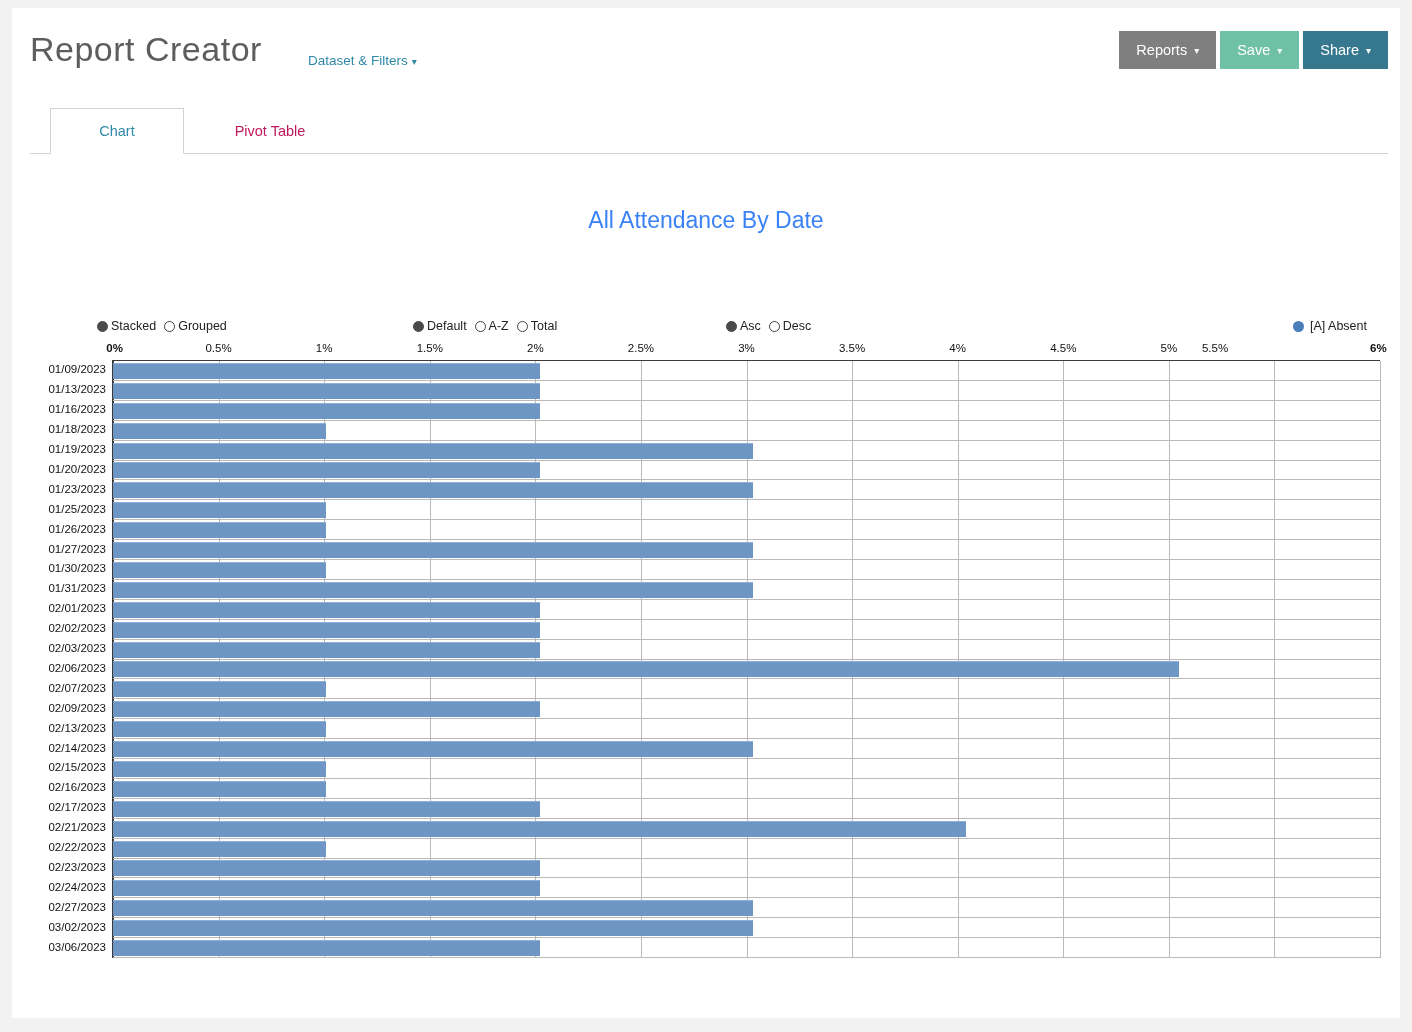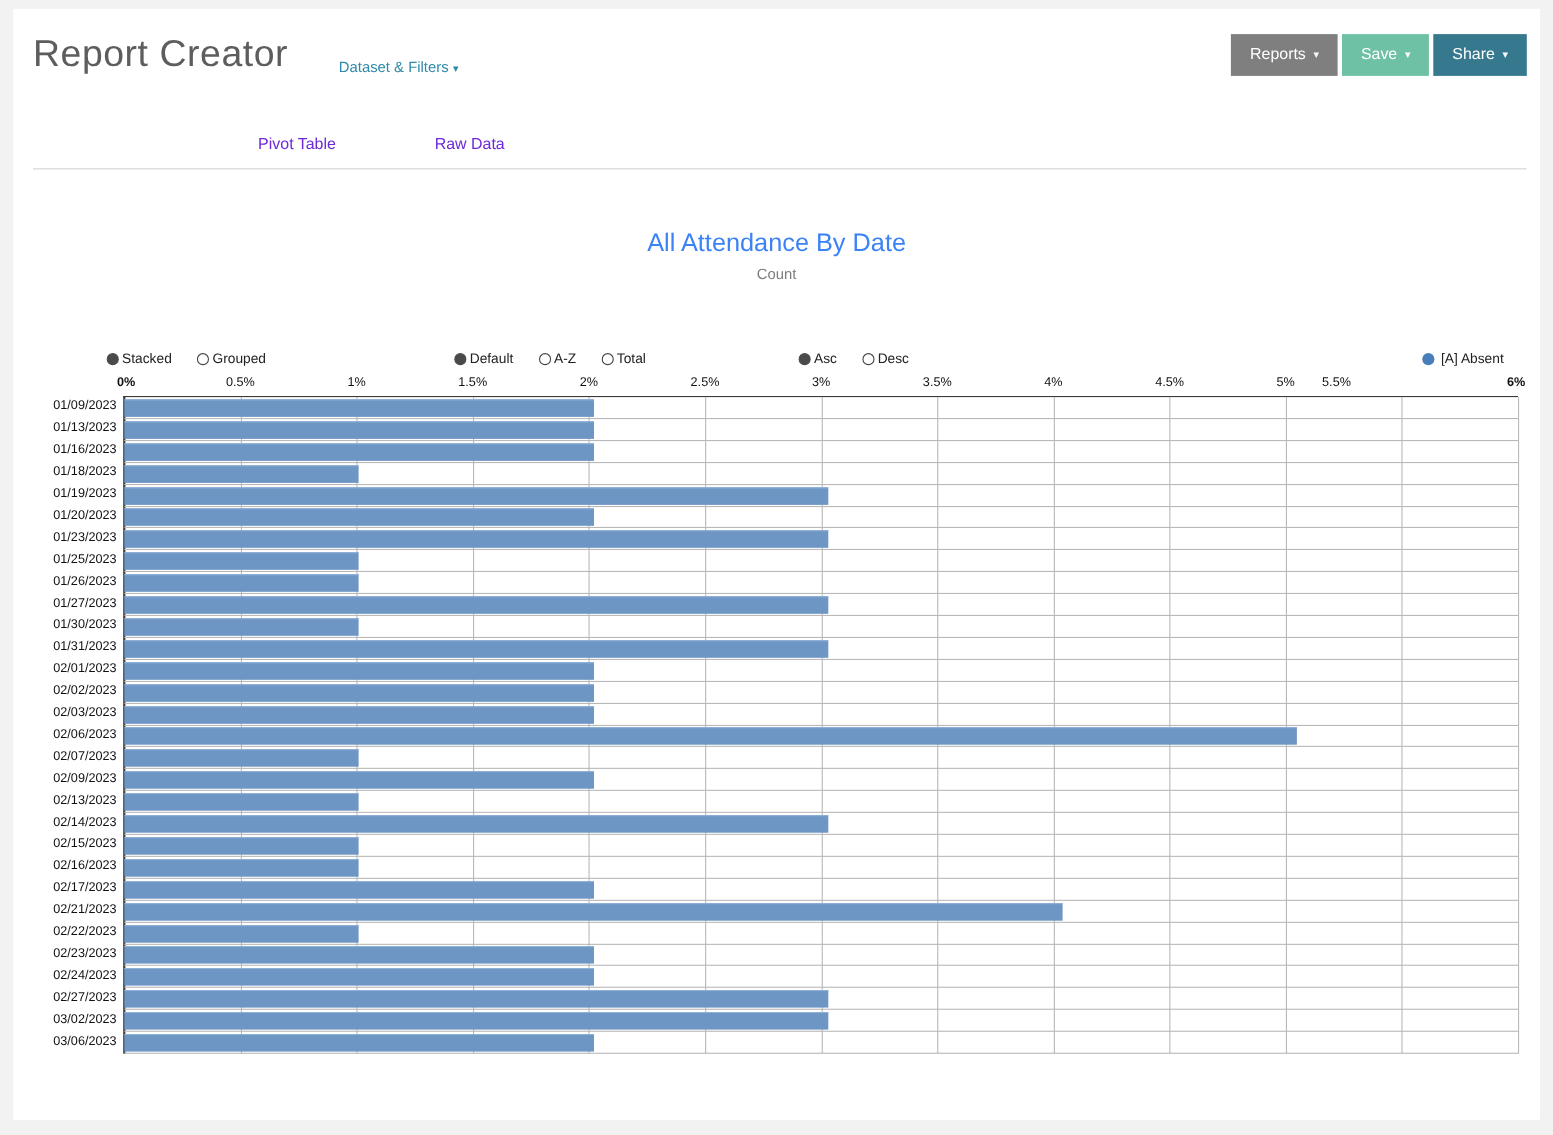--- a/index.html
+++ b/index.html
@@ -79,21 +79,21 @@
     background: #d2d2d2;
   }
   .tab {
     position: absolute;
     bottom: 0;
     height: 46px;
     display: flex;
     align-items: center;
     justify-content: center;
     font-size: 14.5px;
-    color: #6d28d9;
+    color: #be185d;
     cursor: pointer;
     background: transparent;
     white-space: nowrap;
   }
   .tab.active {
     color: #2f89a8;
     background: #ffffff;
     border: 1px solid #d2d2d2;
     border-bottom: 1px solid #ffffff;
     z-index: 3;
@@ -123,21 +123,21 @@
     font-size: 13.5px;
     color: #7c7c7c;
   }
 
   
   .opt-group {
     position: absolute;
     top: 165px;
     display: flex;
     align-items: flex-end;
-    gap: 23px;
+    gap: 8px;
     font-size: 12.5px;
     color: #222;
     white-space: nowrap;
   }
   .opt-g1 { left: 85px; }
   .opt-g2 { left: 401px; }
   .opt-g3 { left: 714px; }
   .legend-group {
     position: absolute;
     top: 165px;
@@ -264,32 +264,31 @@
       </button>
       <button class="hdr-btn btn-share">
         <span>Share</span>
         <span class="caret">▾</span>
       </button>
     </div>
   </div>
 
   <div class="tabs">
     <div class="tabs-baseline"></div>
+    <div class="tab tab-chart active">
+      <span>Chart</span>
+    </div>
     <div class="tab tab-pivot">
       <span>Pivot Table</span>
     </div>
-    <div class="tab tab-raw">
-      <span>Raw Data</span>
-    </div>
   </div>
 
   <div class="chart-wrap">
 
     <div class="chart-title">All Attendance By Date</div>
-    <div class="chart-subtitle">Count</div>
 
     <div class="opt-group opt-g1">
       <div class="opt">
         <span class="radio on"></span>
         <span>Stacked</span>
       </div>
       <div class="opt">
         <span class="radio"></span>
         <span>Grouped</span>
       </div>

